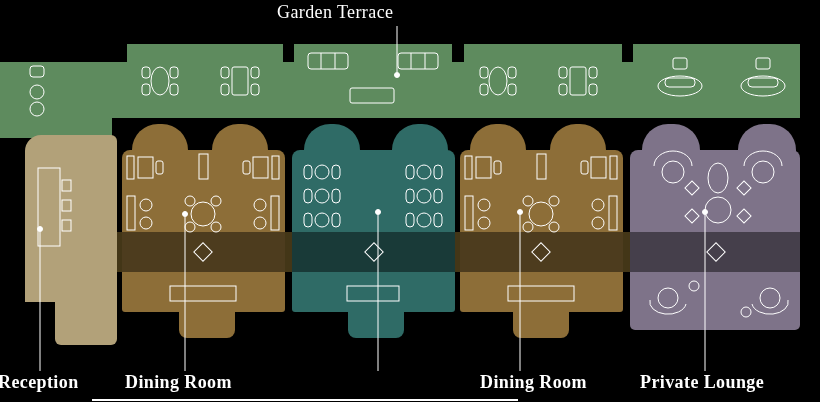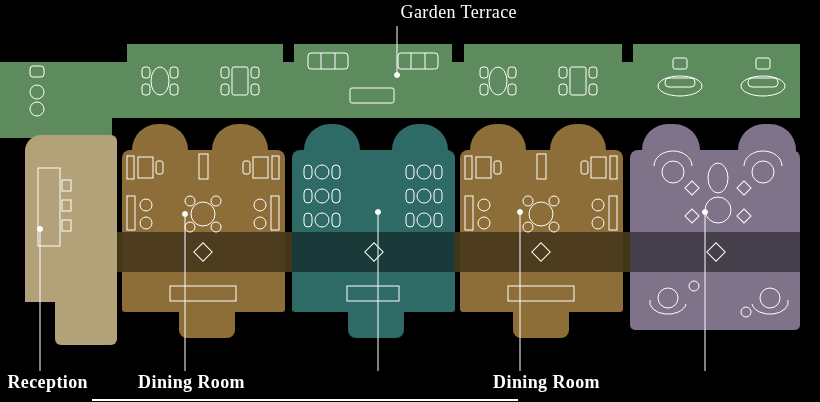--- a/index.html
+++ b/index.html
@@ -37,21 +37,21 @@
   .d2-tab{left:513px;top:312px;width:56px;height:26px;border-radius:0 0 8px 8px;}
   .pl-b1{left:642px;width:58px;} .pl-b2{left:738px;width:58px;}
   .pl-body{left:630px;top:150px;width:170px;height:180px;border-radius:8px 8px 5px 5px;}
   
   .ov{position:absolute;top:232px;height:40px;background:rgba(0,0,0,0.45);}
   .ov-d1{left:122px;width:163px;} .ov-gl{left:292px;width:163px;}
   .ov-d2{left:460px;width:163px;} .ov-pl{left:630px;width:170px;}
   
   .overlay{position:absolute;left:0;top:0;color:var(--line,#fff);}
   
-  .lbl{position:absolute;color:#fff;text-align:right;font-size:18px;letter-spacing:.4px;white-space:nowrap;}
+  .lbl{position:absolute;color:#fff;text-align:left;font-size:18px;letter-spacing:.4px;white-space:nowrap;}
   .lbl-terrace{left:277px;top:2px;width:240px;}
   .lbl-b{top:372px;font-weight:bold;}
   .lbl-reception{left:-2px;width:90px;}
   .lbl-dining-left{left:125px;width:120px;}
   .lbl-lounge{left:317px;width:126px;}
   .lbl-dining-right{left:480px;width:120px;}
   .lbl-private{left:640px;width:127px;}
   .bottom-line{position:absolute;left:92px;top:399px;width:426px;height:2px;background:#fff;}
 </style>
 </head>
@@ -223,15 +223,16 @@
         <circle cx="520" cy="212" r="2.5" fill="currentColor"></circle>
       <line x1="705" y1="215" x2="705" y2="371"></line>
         <circle cx="705" cy="212" r="2.5" fill="currentColor"></circle>
     </g>
   </svg>
 
   <div class="lbl lbl-terrace">Garden Terrace</div>
   <div class="lbl lbl-b lbl-reception">Reception</div>
   <div class="lbl lbl-b lbl-dining-left">Dining Room</div>
   <div class="lbl lbl-b lbl-dining-right">Dining Room</div>
+  <div class="lbl lbl-b lbl-private">Private Lounge</div>
 
   <div class="bottom-line"></div>
 </div>
 
 </body></html>

